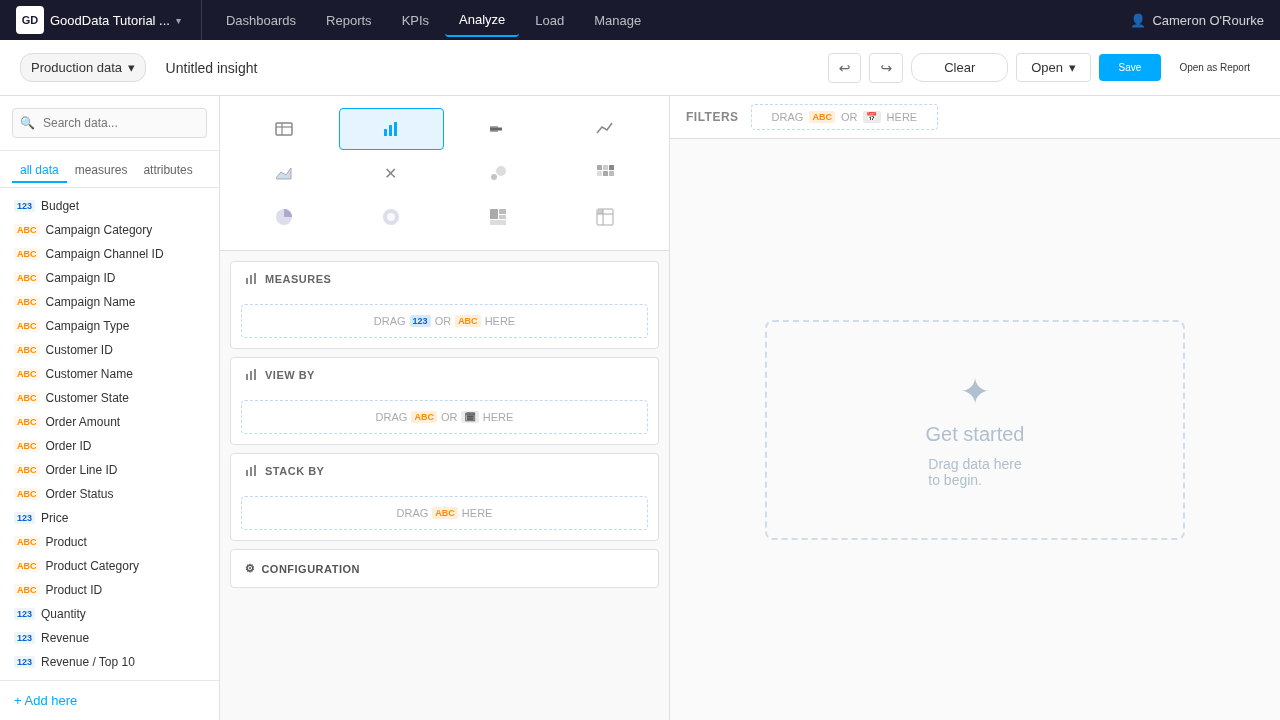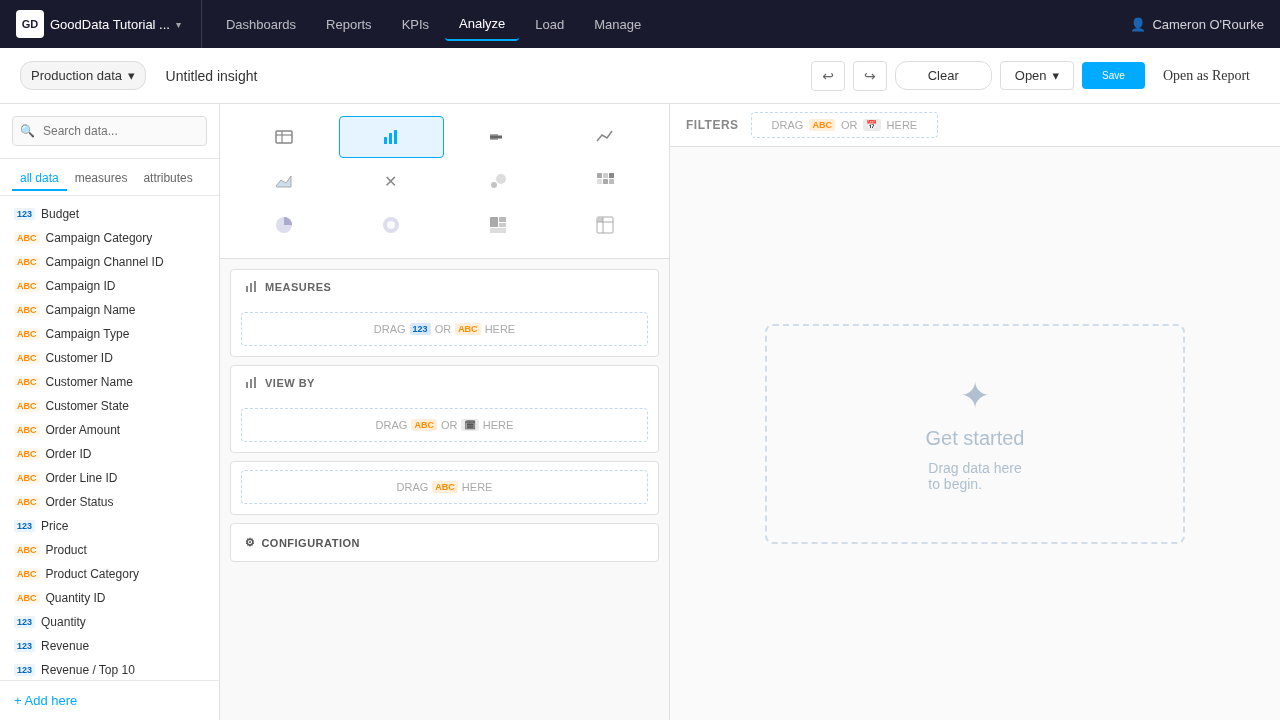--- a/index.html
+++ b/index.html
@@ -1,20 +1,20 @@
 <!DOCTYPE html>
 <html><head>
   <meta charset="utf-8">
   <style>
     * { box-sizing: border-box; margin: 0; padding: 0; }
     body { font-family: -apple-system, BlinkMacSystemFont, 'Segoe UI', sans-serif; font-size: 13px; background: #f5f5f5; color: #333; height: 720px; width: 1280px; overflow: hidden; display: flex; flex-direction: column; }
 
     
     .top-nav {
-      display: flex; background: #1a1a2e; color: #fff; height: 48px; flex-shrink: 0; padding: 0 16px; gap: 0;
+      display: flex; background: #1a1a2e; color: #fff; height: 40px; flex-shrink: 0; padding: 0 16px; gap: 0;
     }
     .nav-brand {
       display: flex; align-items: center; gap: 6px; padding-right: 20px; border-right: 1px solid rgba(255,255,255,0.15); margin-right: 10px; white-space: nowrap;
     }
     .nav-brand-logo { width: 28px; height: 28px; background: #fff; border-radius: 4px; display: flex; align-items: center; justify-content: center; }
     .nav-brand-logo span { color: #1a1a2e; font-weight: 900; font-size: 11px; }
     .nav-brand-title { font-size: 13px; font-weight: 500; }
     .nav-brand-chevron { color: rgba(255,255,255,0.6); font-size: 10px; cursor: pointer; }
     .nav-items { display: flex; align-items: center; gap: 2px; flex: 1; }
     .nav-item { padding: 8px 14px; color: rgba(255,255,255,0.7); cursor: pointer; border-radius: 4px; font-size: 13px; transition: color 0.15s; }
@@ -27,21 +27,21 @@
     }
     .dataset-selector {
       display: flex; align-items: center; gap: 6px; background: #f5f5f5; border: 1px solid #ddd; border-radius: 12px; padding: 6px 10px; cursor: pointer; font-size: 13px; color: #333;
     }
     .toolbar-title { flex: 1; font-size: 14px; font-weight: 500; color: #333; padding-left: 10px; }
     .toolbar-actions { display: flex; align-items: center; gap: 8px; }
     .btn-icon { background: none; border: 1px solid #ddd; border-radius: 4px; padding: 6px 10px; cursor: pointer; color: #666; font-size: 14px; display: flex; align-items: center; }
     .btn-clear { background: none; border: 1px solid #ddd; border-radius: 12px; padding: 6px 32px; cursor: pointer; color: #333; font-size: 13px; }
     .btn-open { background: none; border: 1px solid #ddd; border-radius: 4px; padding: 6px 14px; cursor: pointer; color: #333; font-size: 13px; display: flex; align-items: flex-start; gap: 6px; }
     .btn-save { background: #00aaff; border: none; border-radius: 4px; padding: 8px 20px; cursor: pointer; color: #fff; font-size: 10px; font-weight: 500; }
-    .btn-open-report { background: none; border: none; cursor: pointer; color: #333; font-size: 14px; padding: 6px 10px; font-family: Liberation Serif, serif; }
+    .btn-open-report { background: none; border: none; cursor: pointer; color: #333; font-size: 10px; padding: 6px 10px; }
 
     
     .main-content { display: flex; flex: 1; overflow: hidden; }
 
     
     .sidebar {
       width: 220px; background: #fff; border-right: 1px solid #e0e0e0; display: flex; flex-direction: column; flex-shrink: 0;
     }
     .sidebar-search { padding: 12px; border-bottom: 1px solid #e8e8e8; }
     .sidebar-search input { width: 100%; padding: 7px 10px 7px 30px; border: 1px solid #ddd; border-radius: 4px; font-size: 12px; outline: none; background: #fafafa; }
@@ -213,21 +213,21 @@
         <div class="list-item">
           <span class="list-item-badge badge-abc">ABC</span>
           <span class="list-item-label">Product</span>
         </div>
         <div class="list-item">
           <span class="list-item-badge badge-abc">ABC</span>
           <span class="list-item-label">Product Category</span>
         </div>
         <div class="list-item">
           <span class="list-item-badge badge-abc">ABC</span>
-          <span class="list-item-label">Quantity ID</span>
+          <span class="list-item-label">Product ID</span>
         </div>
         <div class="list-item">
           <span class="list-item-badge badge-123">123</span>
           <span class="list-item-label">Quantity</span>
         </div>
         <div class="list-item">
           <span class="list-item-badge badge-123">123</span>
           <span class="list-item-label">Revenue</span>
         </div>
         <div class="list-item">
@@ -357,20 +357,28 @@
         <div class="config-drop-zone">
           <span>DRAG</span>
           <span class="drop-badge drop-abc">ABC</span>
           <span>OR</span>
           <span class="drop-badge drop-cal">🗓</span>
           <span>HERE</span>
         </div>
       </div>
 
       <div class="config-section">
+        <div class="config-section-header">
+          <svg width="14" height="14" viewBox="0 0 14 14" fill="none">
+              <rect x="1" y="6" width="2" height="6" fill="#888"></rect>
+              <rect x="5" y="3" width="2" height="9" fill="#888"></rect>
+              <rect x="9" y="1" width="2" height="11" fill="#888"></rect>
+            </svg>
+          <span>STACK BY</span>
+        </div>
         <div class="config-drop-zone">
           <span>DRAG</span>
           <span class="drop-badge drop-abc">ABC</span>
           <span>HERE</span>
         </div>
       </div>
 
       <div class="config-configuration">
         <div class="config-config-header">
           <span>⚙</span>

